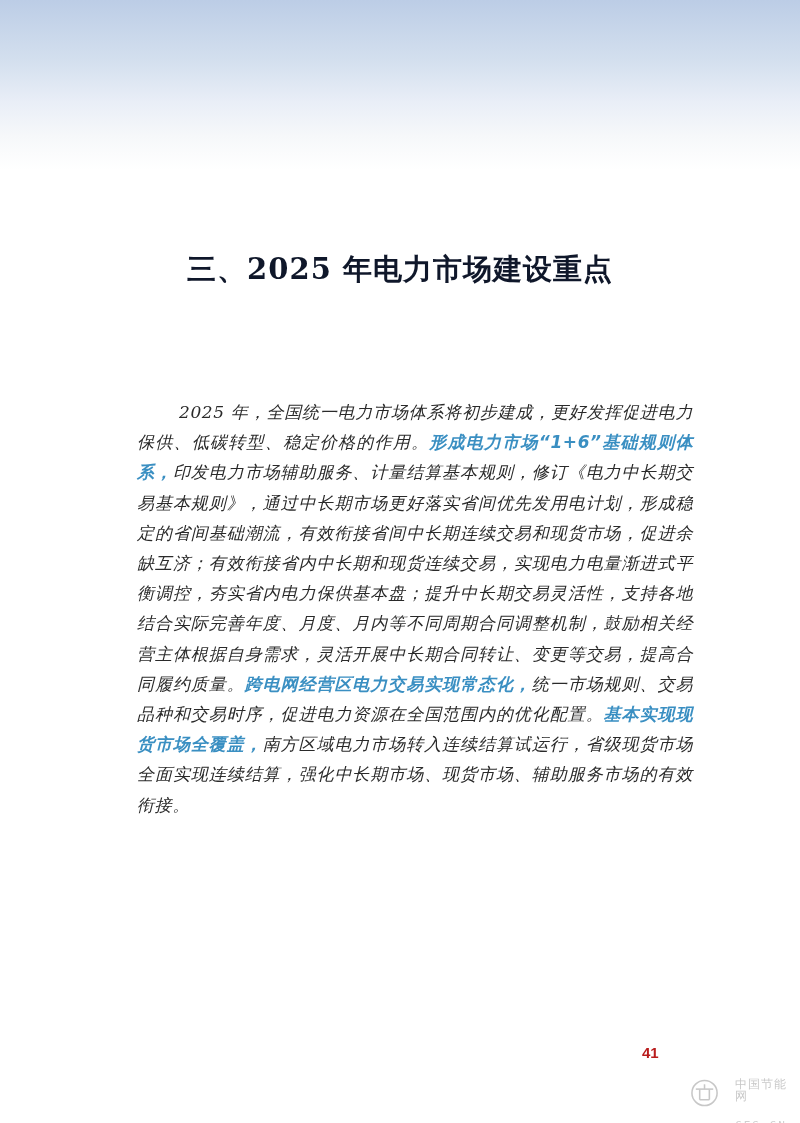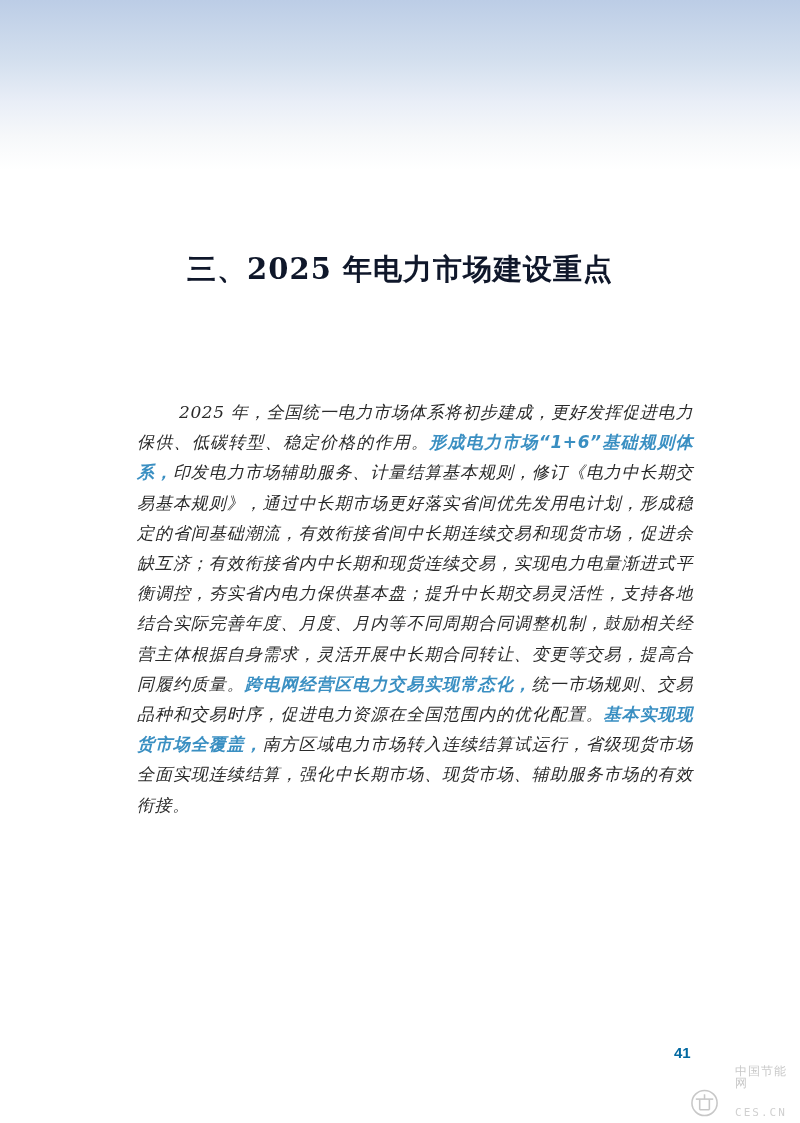--- a/index.html
+++ b/index.html
@@ -24,27 +24,26 @@
     text-align: justify; text-indent: 42px;
     letter-spacing: 0.6px;
     font-style: italic;
   }
   .hl {
     color: #3a8fc2; font-weight: bold;
     font-family: "DejaVu Sans", "Liberation Sans", sans-serif;
   }
   .page-number {
     position: absolute; left: 642px; top: 1044px;
-    font-size: 15px; font-weight: bold; color: #0369a1;
+    font-size: 15px; font-weight: bold; color: #b91c1c;
     font-family: "Liberation Sans", "DejaVu Sans", sans-serif;
-    margin-left: 32px;
   }
   .watermark {
     position: absolute; left: 690px; top: 1078px; width: 108px; height: 40px;
-    display: flex; align-items: flex-end; gap: 16px; opacity: 0.55;
+    display: flex; align-items: flex-start; gap: 16px; opacity: 0.55;
   }
   .wm-logo { width: 30px; height: 30px; }
   .wm-text { display: flex; flex-direction: column; line-height: 1; }
   .wm-cn { font-size: 12px; color: #9a9a9a; font-family: "DejaVu Sans", sans-serif; letter-spacing: 1px; }
   .wm-en { font-size: 11px; color: #aaaaaa; font-family: "DejaVu Sans Mono", monospace; letter-spacing: 2px; margin-top: 18px; }
 </style>
 </head>
 <body>
 
 <div class="header-band"></div>

